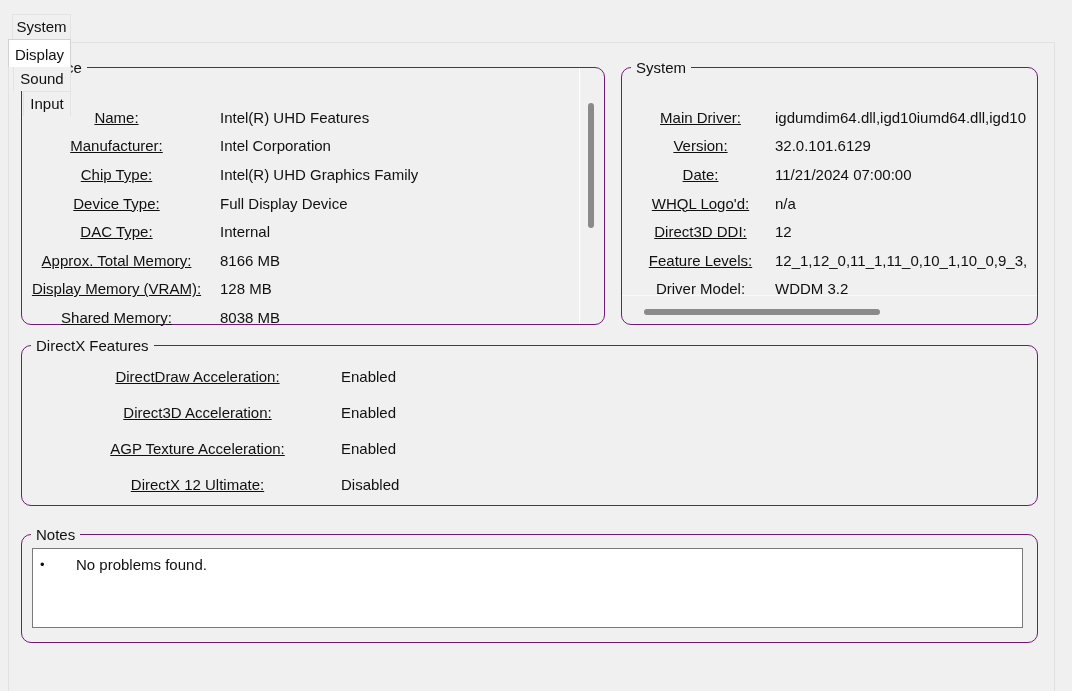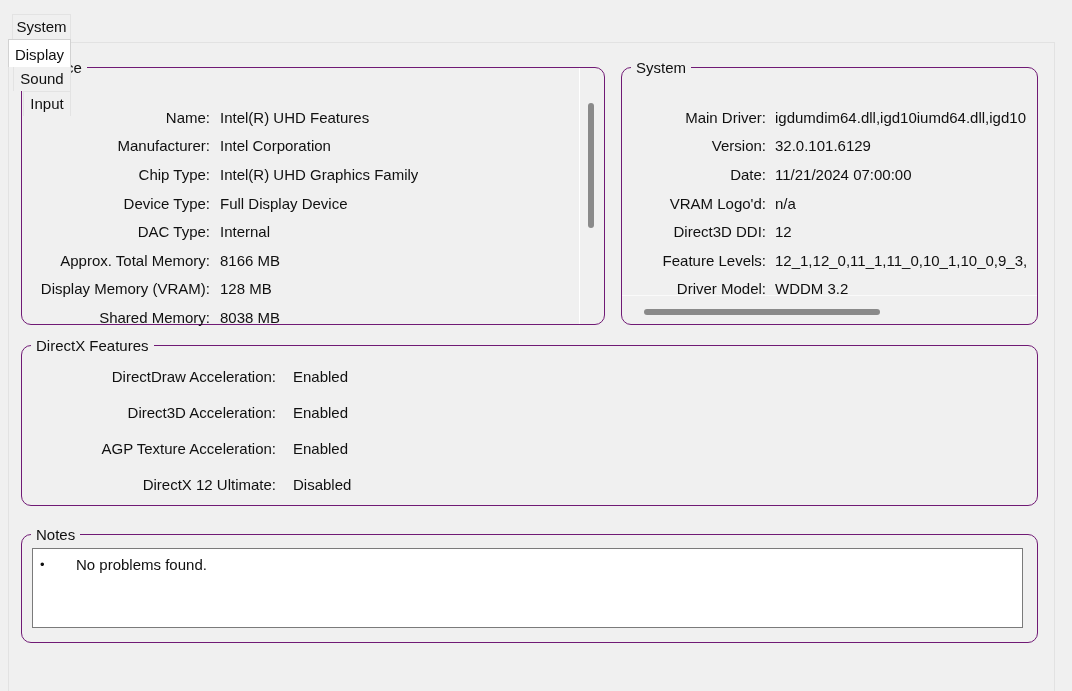--- a/index.html
+++ b/index.html
@@ -40,27 +40,27 @@
   }
   .gb-device   { left:12px;  top:24px;  width:584px;  height:258px; }
   .gb-drivers  { left:612px; top:24px;  width:417px;  height:258px; }
   .gb-features { left:12px;  top:302px; width:1017px; height:161px; }
   .gb-notes    { left:12px;  top:491px; width:1017px; height:109px;text-decoration:underline; }
 
   
   .gb-content { position:absolute; overflow:hidden; }
   .device-content   { left:1px; top:35px; right:36px; }
   .drivers-content  { left:1px; top:35px; right:1px; }
-  .features-content { left:1px; top:12px; right:1px; }
+  .features-content { left:1px; top:12px; right:1px;padding-left:48px; }
 
   .kvrow { display:flex; align-items:center; }
   .device-content .kvrow, .drivers-content .kvrow { height:28.6px; }
   .features-content .kvrow { height:36px; }
 
-  .kvrow .k { flex:none; text-align:right; white-space:nowrap; }
+  .kvrow .k { flex:none; text-align:center; white-space:nowrap;text-decoration:underline; }
   .kvrow .v { white-space:nowrap; overflow:hidden; }
   .device-content   .k { width:187px; } .device-content   .v { margin-left:10px; }
   .drivers-content  .k { width:131px;padding-left:12px; } .drivers-content  .v { margin-left:9px; }
   .features-content .k { width:253px; } .features-content .v { margin-left:17px; }
 
   
   .v-sep { position:absolute; left:557px; top:0; width:1px; height:256px; background:#ffffff; }
   .v-thumb { position:absolute; left:566px; top:35px; width:6px; height:125px; border-radius:3px; background:#8a8a8a; }
   .h-sep { position:absolute; left:0; top:227px; right:0; height:1px; background:#fafafa; }
   .h-thumb { position:absolute; left:22px; top:241px; width:236px; height:6px; border-radius:3px; background:#8a8a8a; }
@@ -134,21 +134,21 @@
         </div>
       <div class="kvrow">
           <span class="k">Version:</span>
           <span class="v">32.0.101.6129</span>
         </div>
       <div class="kvrow">
           <span class="k">Date:</span>
           <span class="v">11/21/2024 07:00:00</span>
         </div>
       <div class="kvrow">
-          <span class="k">VRAM Logo'd:</span>
+          <span class="k">WHQL Logo'd:</span>
           <span class="v">n/a</span>
         </div>
       <div class="kvrow">
           <span class="k">Direct3D DDI:</span>
           <span class="v">12</span>
         </div>
       <div class="kvrow">
           <span class="k">Feature Levels:</span>
           <span class="v">12_1,12_0,11_1,11_0,10_1,10_0,9_3,</span>
         </div>

